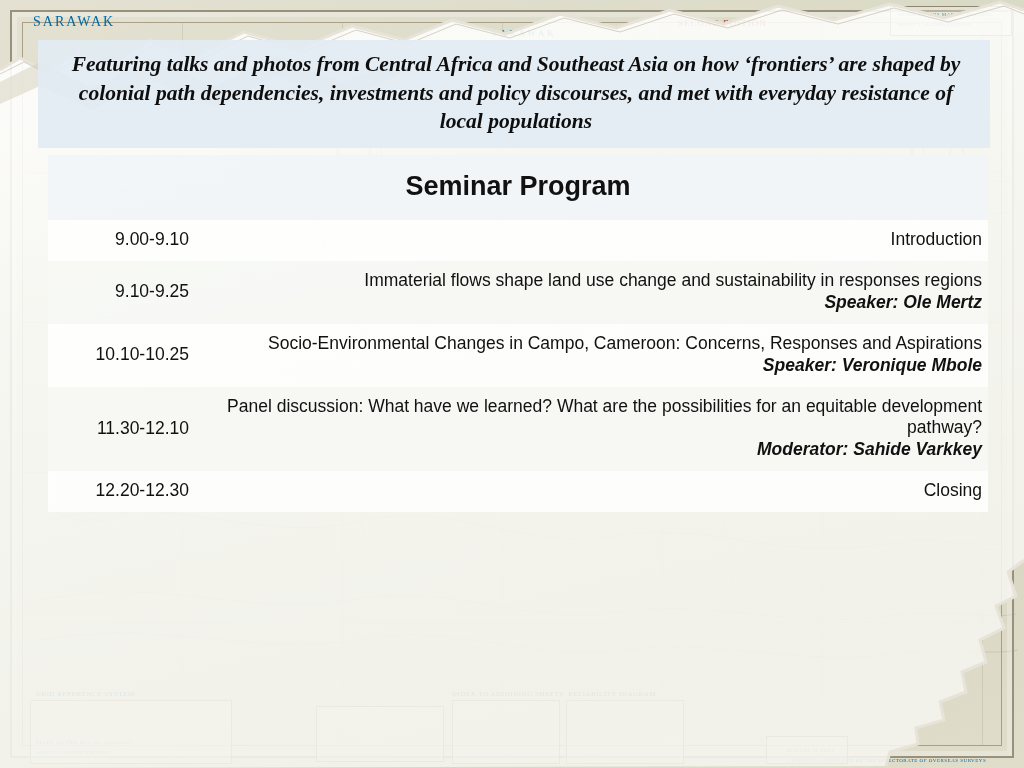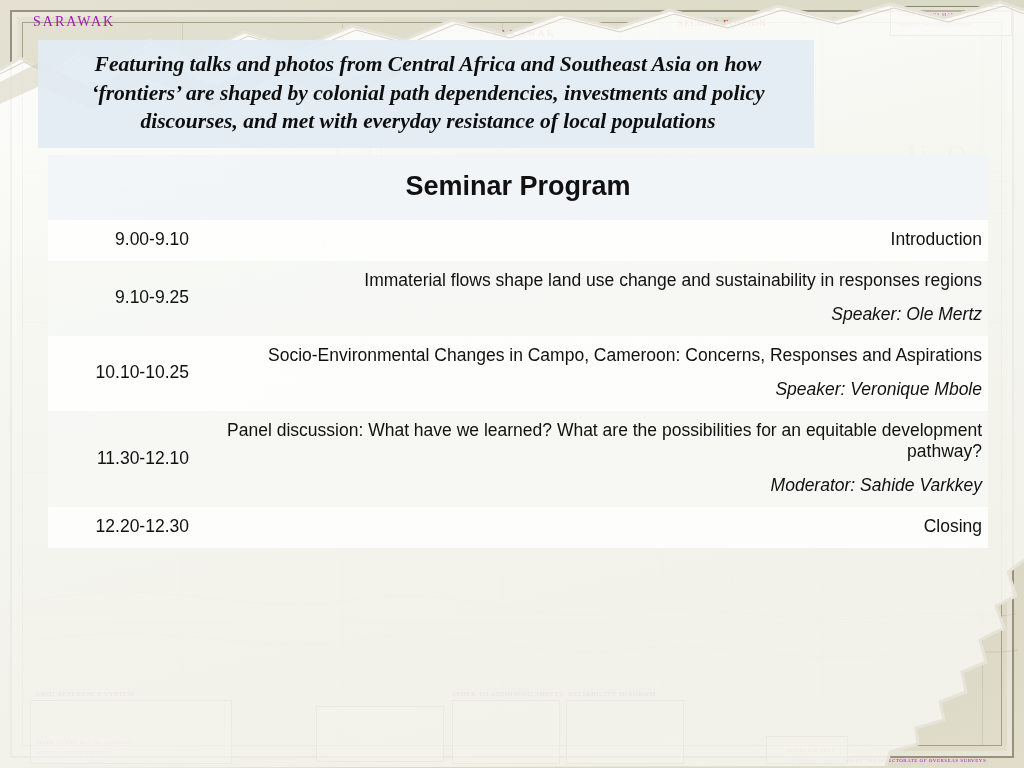--- a/index.html
+++ b/index.html
@@ -61,21 +61,21 @@
   
   .water {
     position: absolute;
     inset: 0;
     opacity: 0.5;
   }
 
   
   .map-text {
     position: absolute;
-    color: #a21caf;
+    color: #0369a1;
     font-family: "Liberation Serif", serif;
     letter-spacing: 0.5px;
     white-space: nowrap;
   }
   .map-text.red { color: #b03a2e; }
   .map-text.tiny { font-size: 5px; }
   .map-text.xs { font-size: 7px; }
   .map-text.sm { font-size: 9px; }
   .map-text.md { font-size: 10px; margin-top: 48px; }
   .map-text.lg { font-size: 14px; letter-spacing: 2px; }
@@ -103,21 +103,21 @@
     position: absolute;
     left: 0; top: 0;
     width: 1024px;
     height: 768px;
   }
 
   .headline {
     position: absolute;
     left: 38px;
     top: 40px;
-    width: 776px;
+    width: 952px;
     padding: 10px 14px 12px 18px;
     background: rgba(226,236,243,0.92);
     font-family: "Liberation Serif", serif;
     font-weight: bold;
     font-style: italic;
     font-size: 21.5px;
     line-height: 1.33;
     color: #0e0e0e;
     text-align: center;
     box-sizing: border-box;
@@ -159,21 +159,22 @@
   }
   td.time {
     width: 135px;
     padding-left: 15px;
     white-space: nowrap;
   }
   td.desc { padding-left: 16px; }
   .desc .sub {
     font-style: italic;
     display: block;
-    margin-top: 13px;
+    margin-top: 1px;
+    font-weight: bold;
   }
 </style>
 </head>
 <body>
 
 <div id="slide">
 
   <div class="map-bg"></div>
 
   <div class="contours">

